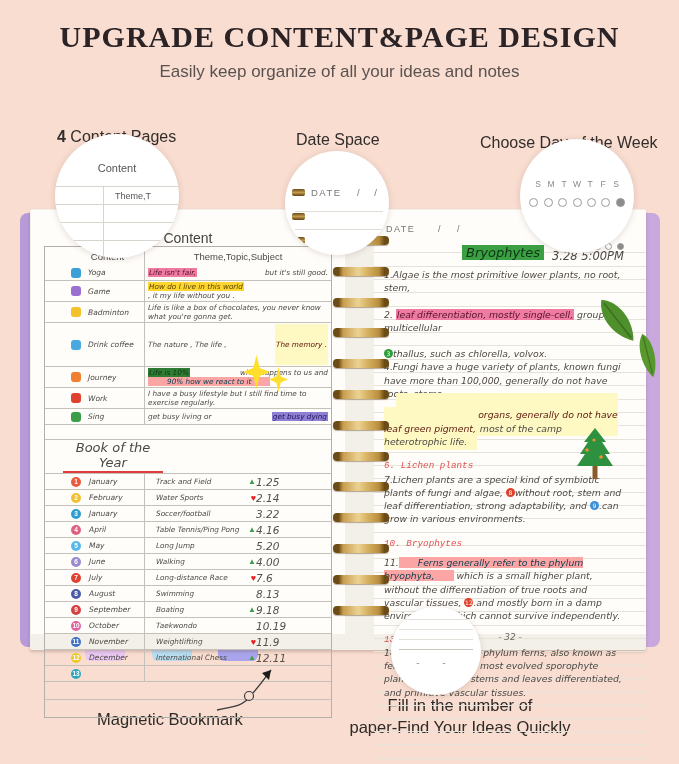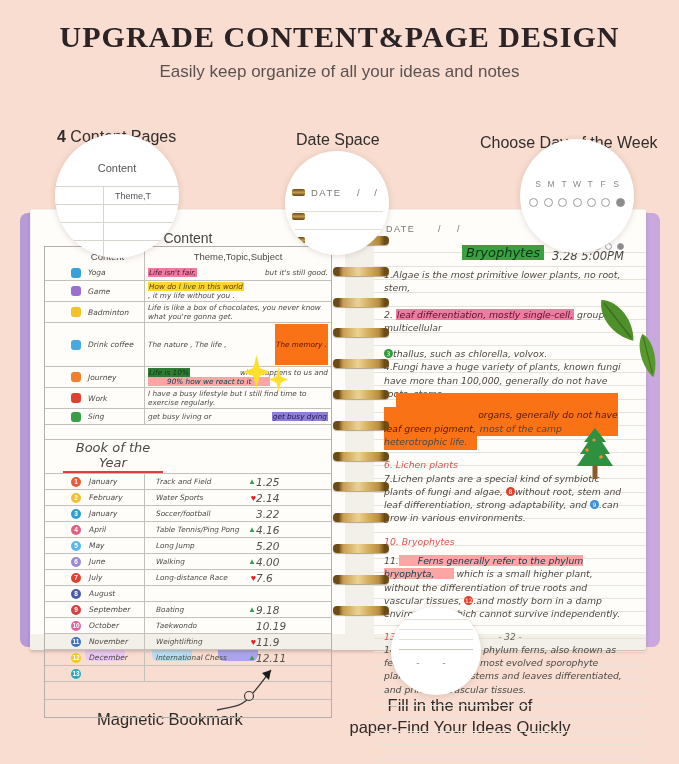--- a/index.html
+++ b/index.html
@@ -73,21 +73,21 @@
   .thead .tc1,.thead .tc2{justify-content:center;text-align:center;font-style:normal;}
   .tc1{width:100px;display:flex;align-items:center;padding:1px 0 1px 26px;box-sizing:border-box;
        border-right:1px solid #c4c1bb;align-self:stretch;}
   .tc2{flex:1;display:flex;align-items:center;flex-wrap:wrap;padding:1px 3px;box-sizing:border-box;justify-content:space-between;}
   .hand{font-family:"DejaVu Sans",sans-serif;font-style:italic;}
   .tname{font-size:7.5px;color:#4c4844;margin-left:7px;}
   .ticon{width:10px;height:10px;border-radius:3px;flex:none;}
   .seg{font-size:7.3px;color:#4c4844;line-height:9px;}
   .hl-pink{background:#ef7ba2;color:#551228;padding:0 1px;}
   .hl-yellow{background:#ffd530;color:#574400;padding:0 1px;}
-  .hl-red{background:#f97316;color:#5c150b;padding:16px 1px;}
+  .hl-red{background:#fef9c3;color:#5c150b;padding:16px 1px;}
   .hl-blue{background:#fca5a5;color:#0a3c52;padding:0 19px;}
   .hl-green{background:#2f7d35;color:#0f3512;padding:0 1px;}
   .hl-purple{background:#8f7fd4;color:#241457;padding:0 1px;}
   .sectrow{min-height:17px;border-top:1px solid #c4c1bb;display:flex;align-items:center;}
   .sect{width:100px;text-align:center;font-size:13px;color:#4c4844;
         border-bottom:2px solid #e23b3b;margin-left:18px;padding-bottom:1px;}
   .mnum{width:10px;height:10px;border-radius:50%;color:#fff;font-size:6.5px;font-weight:bold;
         display:flex;align-items:center;justify-content:center;flex:none;font-style:normal;}
   .mname{font-size:7.5px;color:#4c4844;margin-left:8px;}
   .mact{font-size:7.3px;color:#4c4844;flex:1;padding-left:8px;}
@@ -105,21 +105,21 @@
   .rp-slash{position:absolute;top:14px;left:64px;font-size:9px;color:#777;letter-spacing:7px;}
   .rp-week{position:absolute;top:8px;right:20px;text-align:center;}
   .rp-week .w-letters span{display:inline-block;width:11px;font-size:7px;color:#999;}
   .rp-week .w-circles i{width:5px;height:5px;margin:0 2.3px;border-width:1px;}
   .rp-title{position:absolute;top:35px;left:88px;font-size:13px;padding:0 4px;
             background:#3ba043;color:#0e3413;}
   .rp-stamp{position:absolute;top:39px;left:178px;font-size:11.5px;color:#4c4844;}
   .notes{position:absolute;left:10px;top:58px;width:240px;}
   .para{font-size:9.3px;line-height:13.3px;color:#4c4844;}
   .para .plain{color:#4c4844;}
-  .red-title{color:#e05252;}
+  .red-title{color:#e05252;font-family:Liberation Mono, monospace;}
   .numc{display:inline-flex;width:9px;height:9px;border-radius:50%;color:#fff;font-size:6px;
         align-items:center;justify-content:center;font-style:normal;vertical-align:1px;}
   .num-yellow{background:#f0c020;color:#6b4e00;}
   .num-red{background:#e0402a;}
   .num-blue{background:#3a8fd8;}
   .dot-green{background:#2f9e3a;}
   .notes .para:nth-child(2){margin-top:13px;}
   .notes .para:nth-child(3){margin-top:13px;}
   .notes .para:nth-child(5){margin-top:8px;}
   .notes .para:nth-child(6){margin-top:10px;}
@@ -309,20 +309,24 @@
           <div class="tc2">
             <span class="mact hand">Long-distance Race</span>
             <span class="mk mk-heart">♥</span>
             <span class="mdate hand">7.6</span>
           </div>
         </div>
         <div class="mrow">
           <div class="tc1">
             <span class="mnum" style="background: rgb(74, 90, 168);">8</span>
             <span class="mname hand">August</span>
+          </div>
+          <div class="tc2">
+            <span class="mact hand">Swimming</span>
+            <span class="mdate hand">8.13</span>
           </div>
         </div>
         <div class="mrow">
           <div class="tc1">
             <span class="mnum" style="background: rgb(216, 64, 64);">9</span>
             <span class="mname hand">September</span>
           </div>
           <div class="tc2">
             <span class="mact hand">Boating</span>
             <span class="mk mk-triangle">▲</span>

